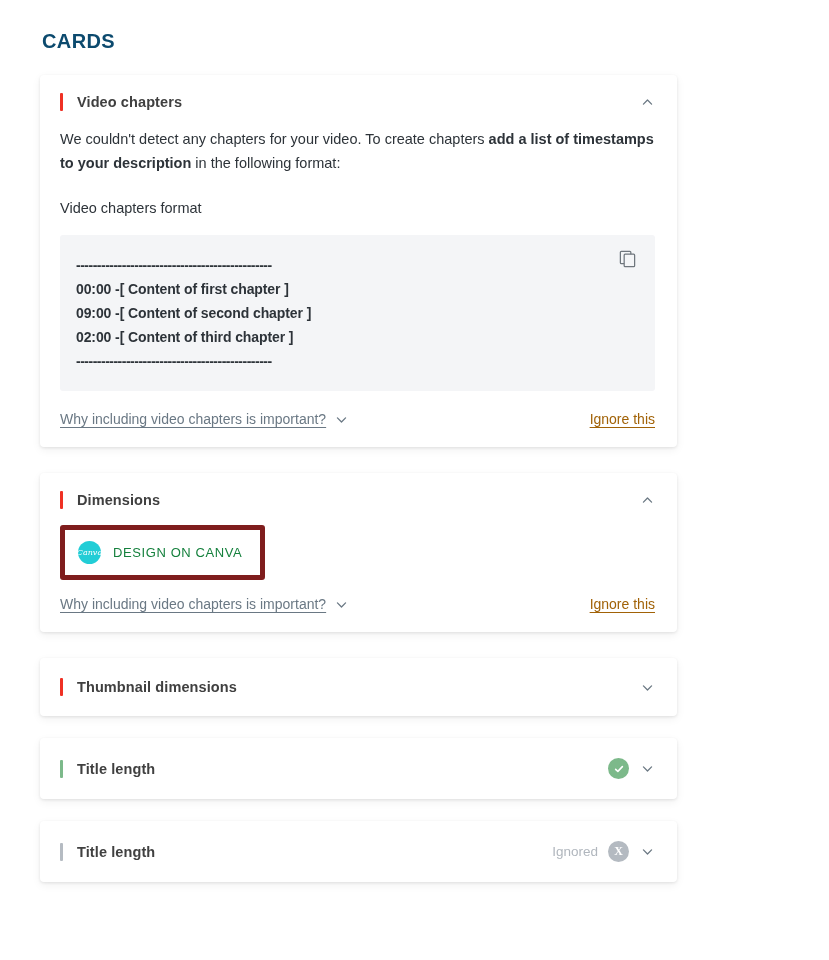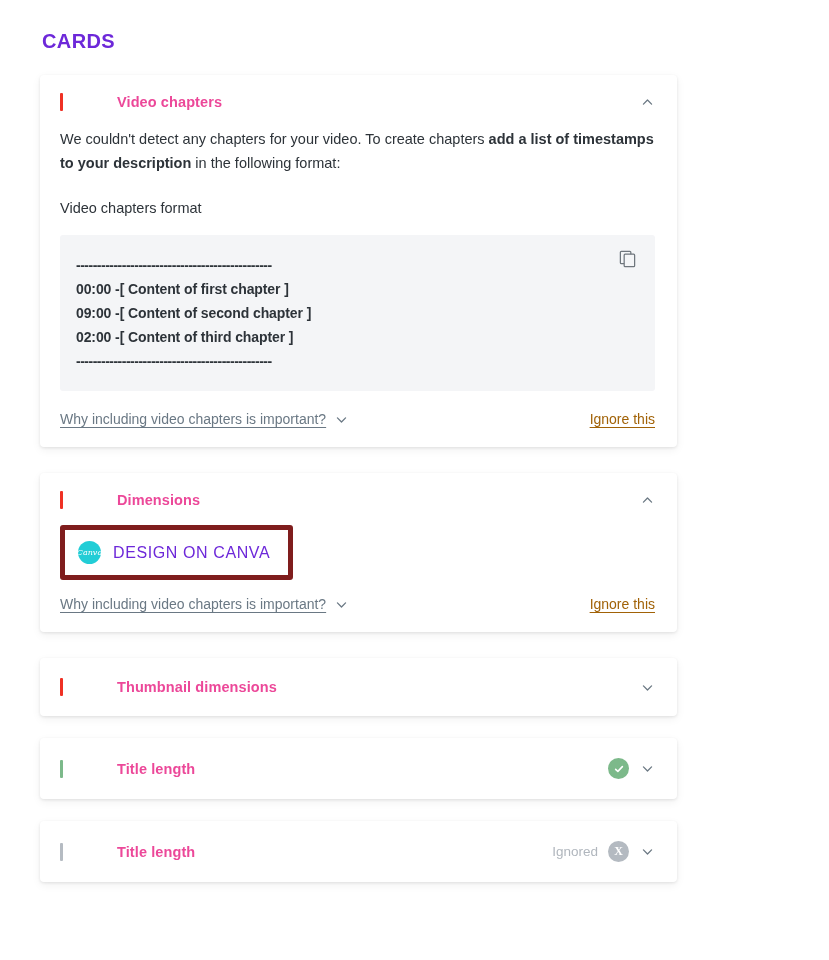--- a/index.html
+++ b/index.html
@@ -17,21 +17,21 @@
   }
 
   .page {
     padding: 30px 40px 0 40px;
   }
 
   .page-title {
     font-size: 20px;
     font-weight: bold;
     letter-spacing: 0.4px;
-    color: #6d28d9;
+    color: #0c4a6e;
     margin: 0 0 22px 2px;
   }
 
   .cards {
     width: 637px;
   }
 
   .card {
     background: #ffffff;
     border-radius: 4px;
@@ -59,24 +59,23 @@
     flex: 0 0 auto;
     margin-right: 14px;
   }
   .accent-red   { background: #ef3124; }
   .accent-green { background: #7cb98a; }
   .accent-grey  { background: #b5bbc2; }
 
   .card-title {
     font-size: 14.5px;
     font-weight: bold;
-    color: #ec4899;
+    color: #404040;
     letter-spacing: 0.1px;
     flex: 1 1 auto;
-    margin-left: 40px;
   }
 
   .header-right {
     display: flex;
     align-items: center;
     gap: 10px;
     flex: 0 0 auto;
   }
 
   .status-label {
@@ -181,22 +180,22 @@
     align-items: center;
     justify-content: center;
     color: #ffffff;
     font-size: 8px;
     font-family: "DejaVu Serif", serif;
     font-style: italic;
     flex: 0 0 auto;
     overflow: hidden;
   }
   .canva-label {
-    font-size: 16px;
-    color: #6d28d9;
+    font-size: 13px;
+    color: #15803d;
     letter-spacing: 0.6px;
   }
 
   .card-footer {
     display: flex;
     align-items: center;
     justify-content: space-between;
     padding: 0 22px 20px 20px;
   }
 

